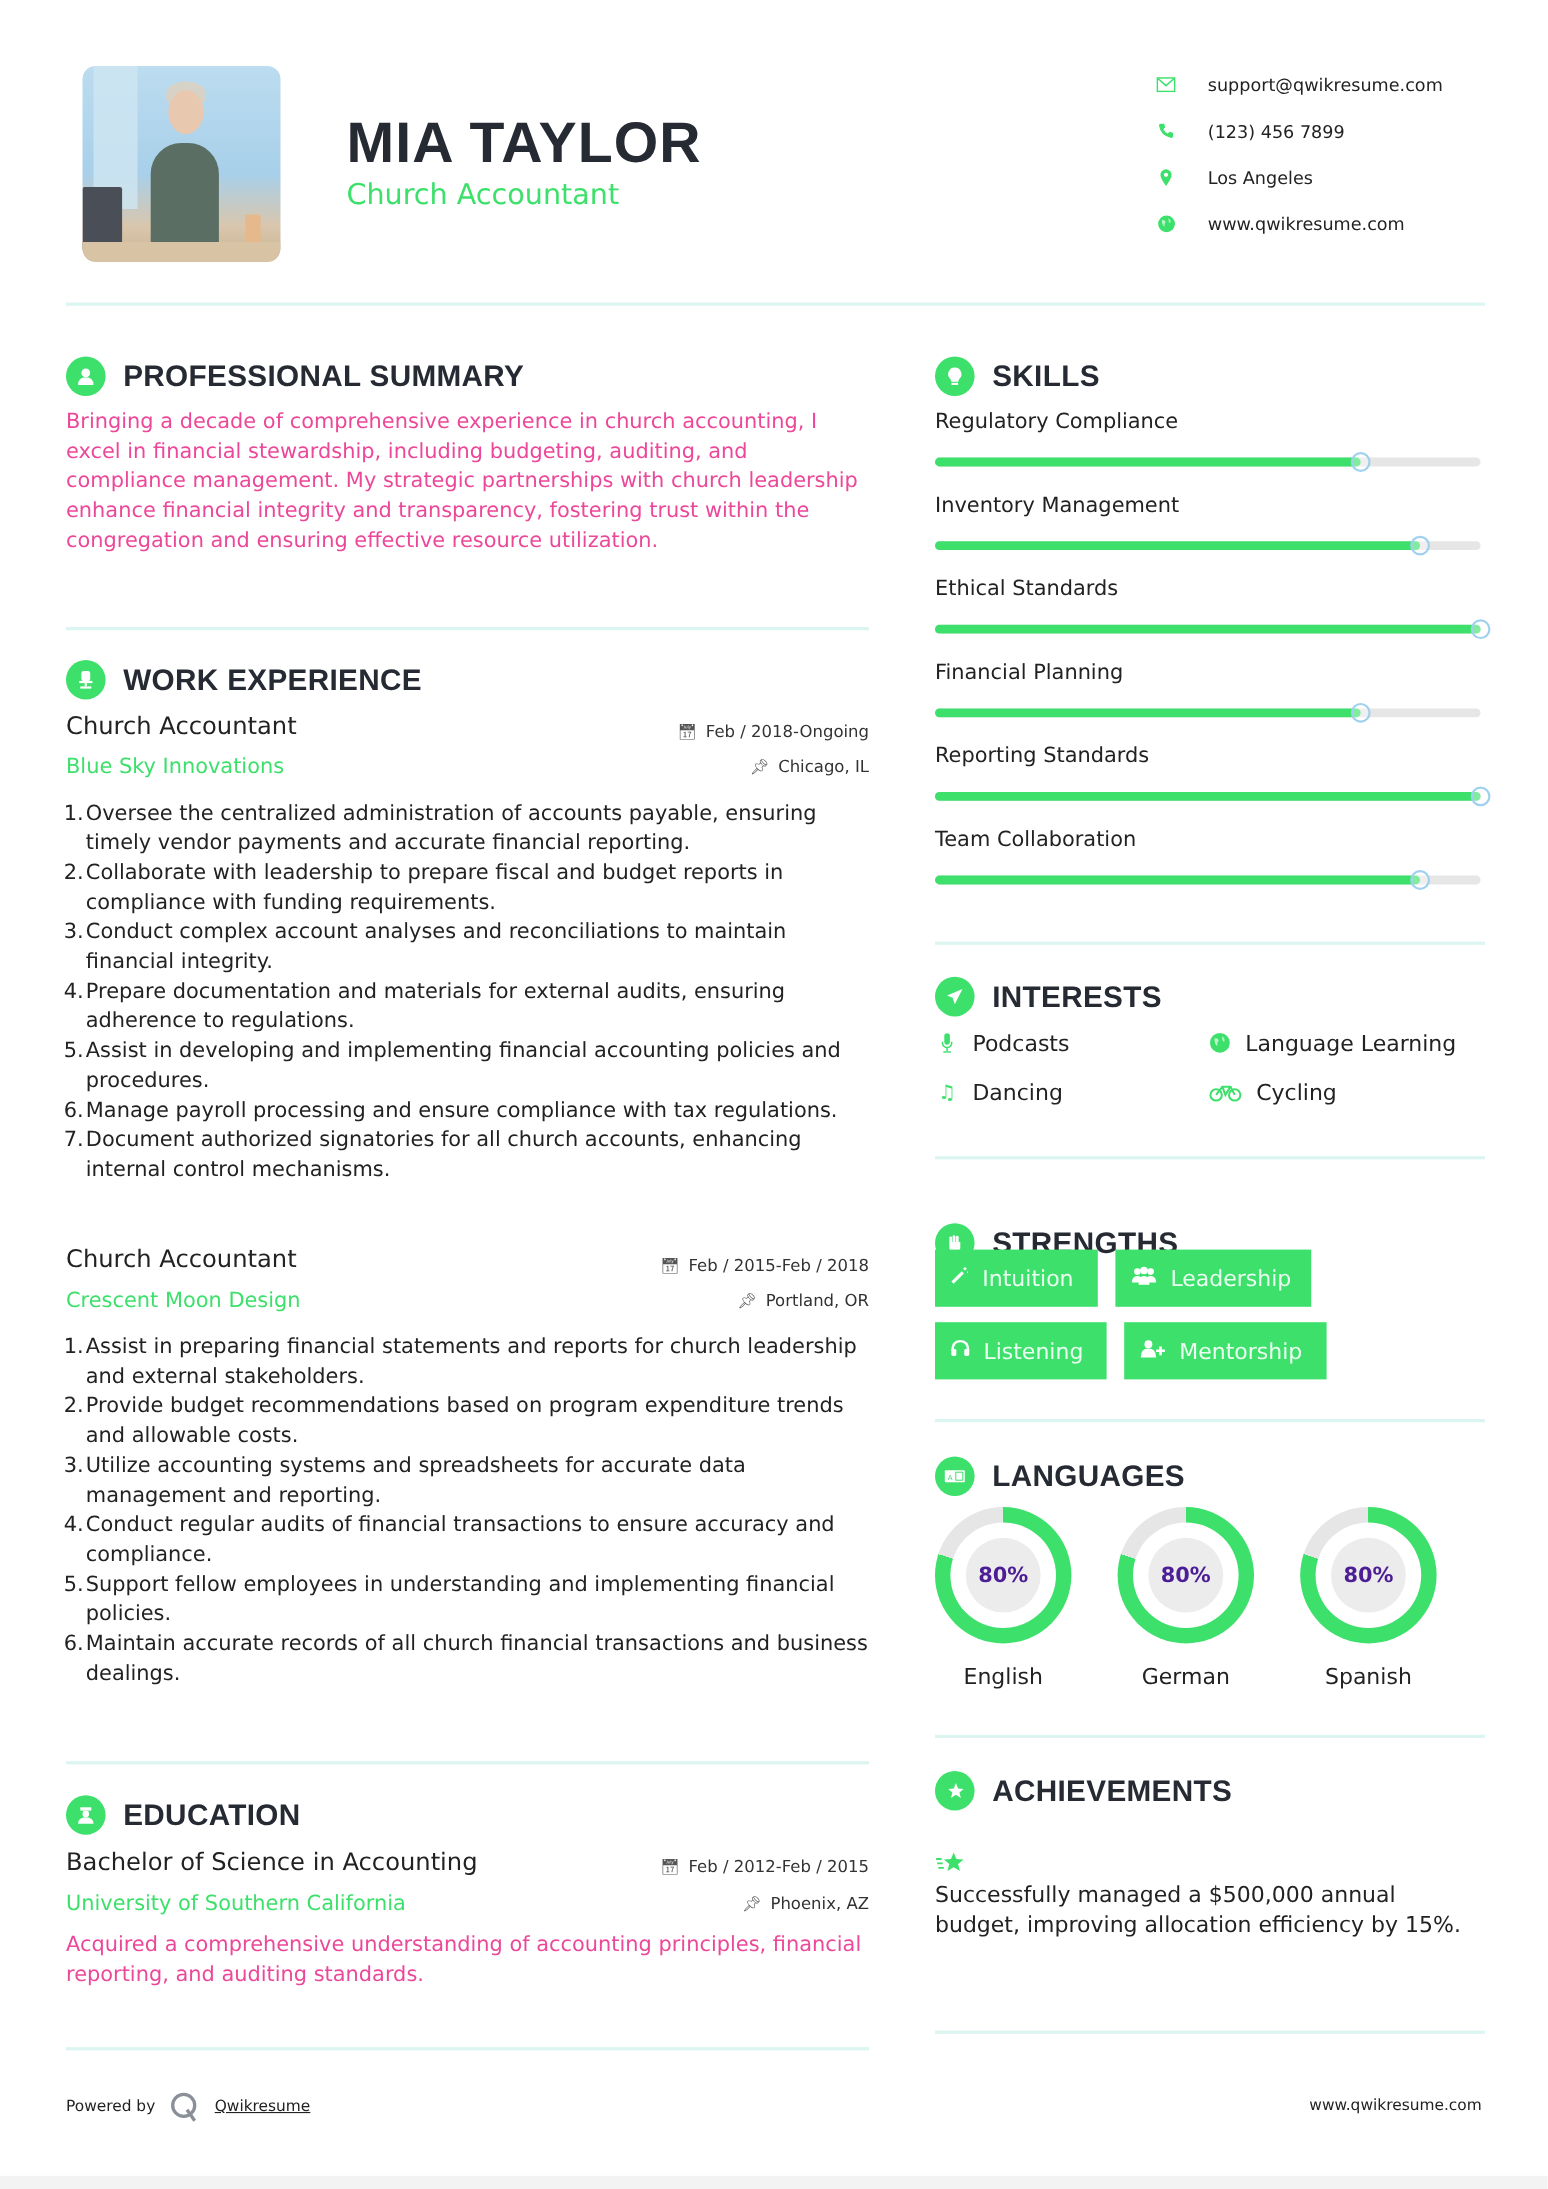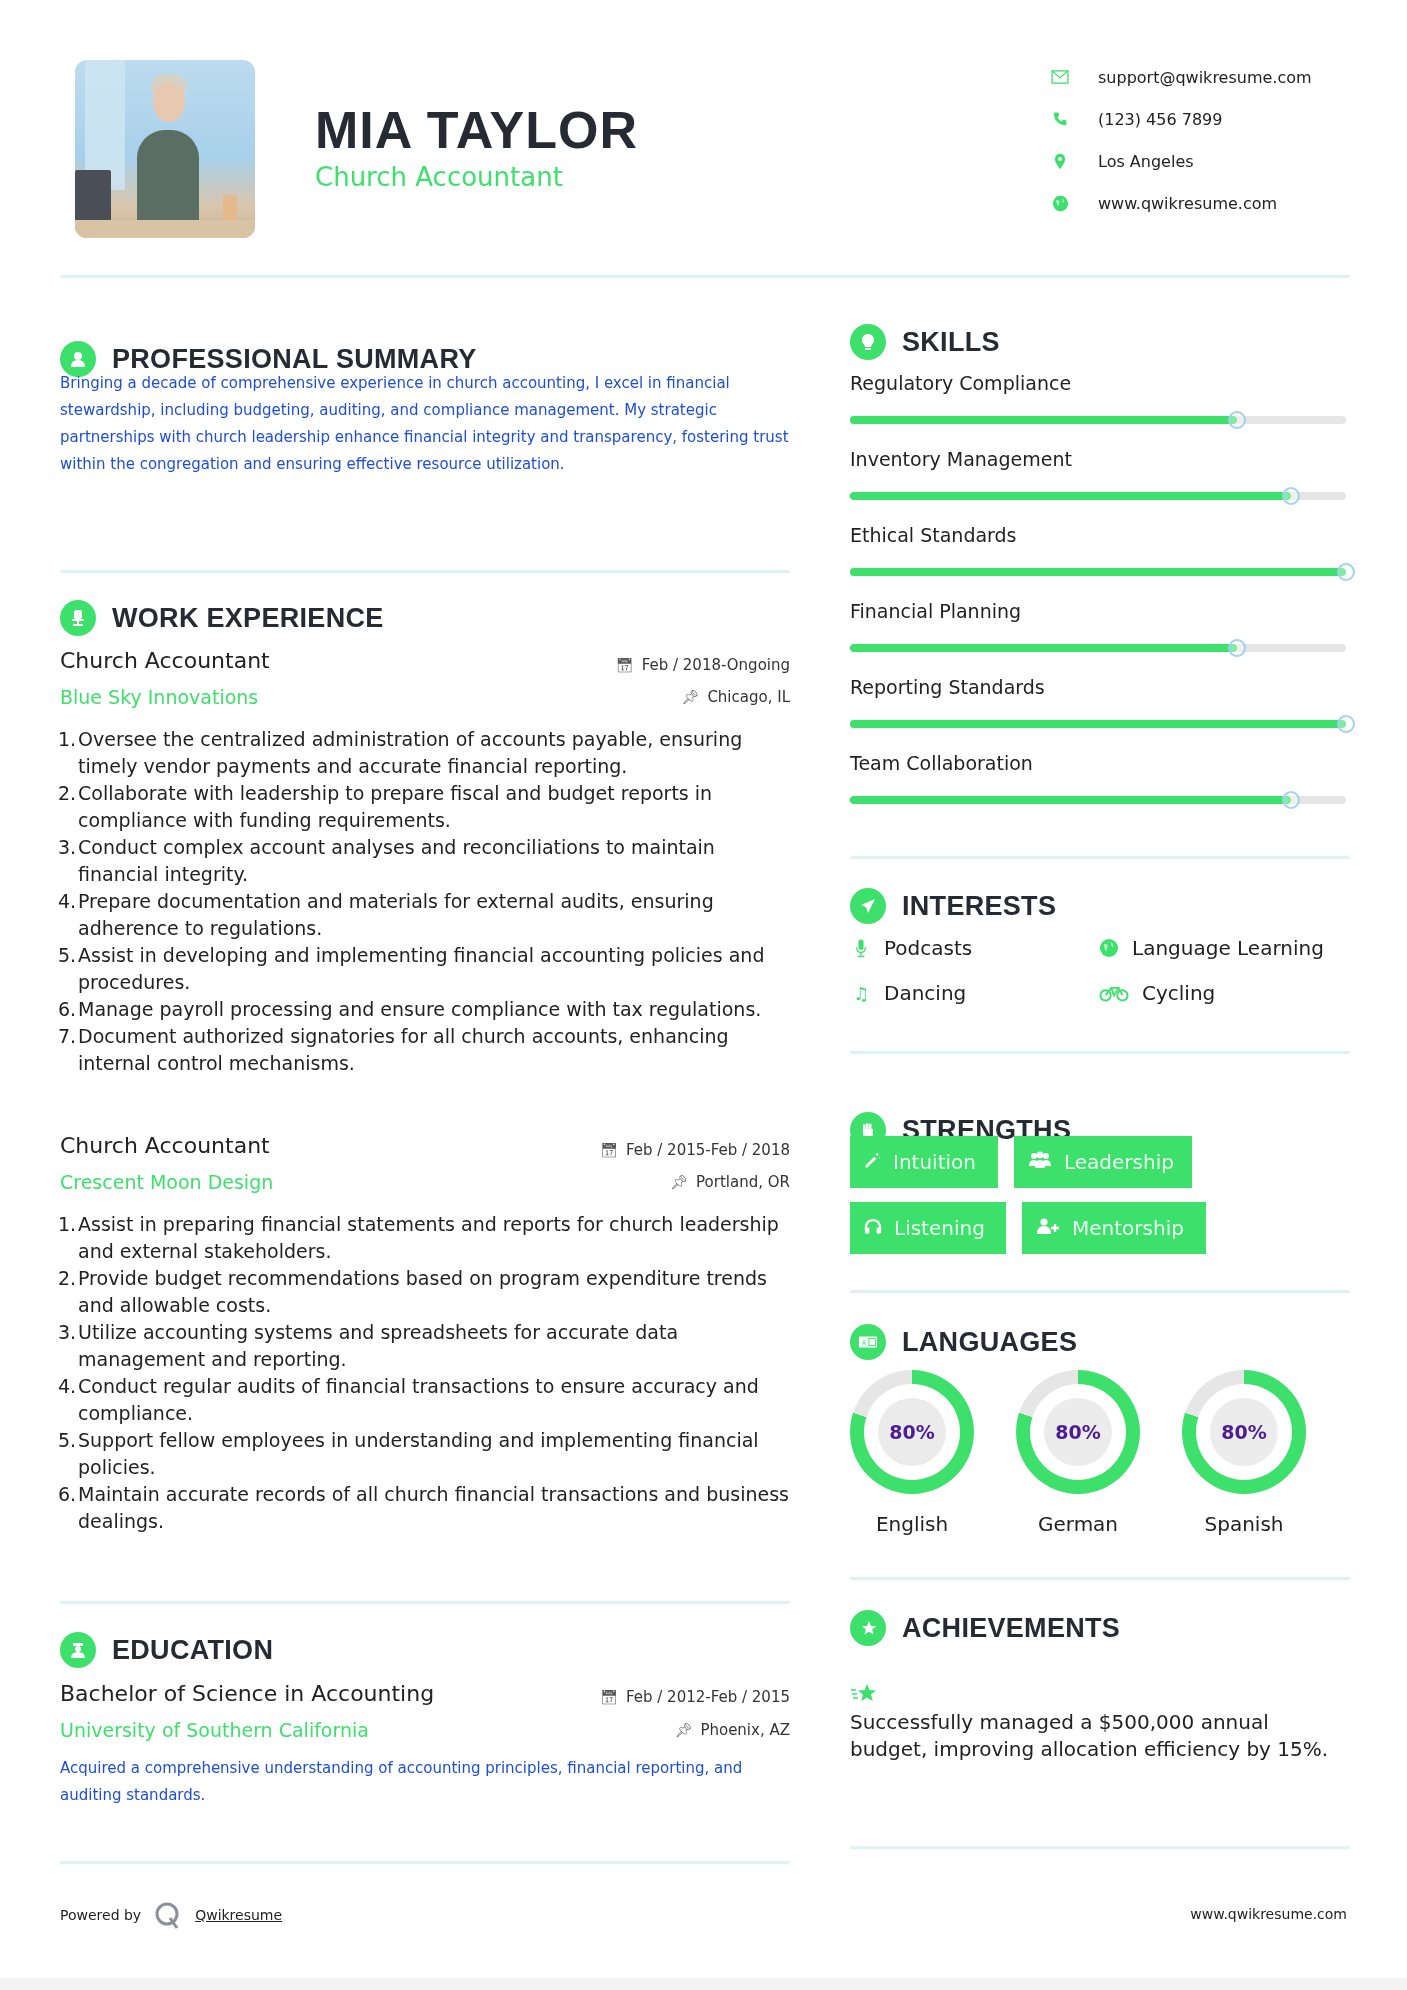--- a/index.html
+++ b/index.html
@@ -26,21 +26,21 @@
   .contact .ic { width: 20px; height: 20px; margin-right: 28px; display: inline-flex; align-items: center; justify-content: center; color: #3ee06c; font-size: 15px; }
 
   .divider { position: absolute; height: 3px; background: #ddf5f1; }
 
   
   .sec-head { position: absolute; display: flex; align-items: center; }
   .sec-icon { width: 36px; height: 36px; border-radius: 50%; background: #3ee06c; display: inline-flex; align-items: center; justify-content: center; margin-right: 16px; }
   .sec-icon svg { width: 20px; height: 20px; }
   .sec-title { font-family: "Liberation Sans", sans-serif; font-size: 27px; font-weight: 700; color: #262a33; letter-spacing: .3px; }
 
-  .para { position: absolute; font-size: 15px; line-height: 27px; color: #1d4ed8; }
+  .para { position: absolute; font-size: 19px; line-height: 27px; color: #ec4899; }
 
   .job-title { position: absolute; font-size: 22px; color: #222; }
   .job-company { position: absolute; font-size: 19px; color: #3ee06c; }
   .job-meta { position: absolute; font-size: 15px; color: #333; text-align: right; display: flex; align-items: center; justify-content: flex-end; }
   .job-meta .mi { display:inline-block; margin-right: 8px; color:#555; font-size: 14px; }
 
   ol.duties { position: absolute; font-size: 19px; line-height: 27px; color: #222; padding-left: 18px; list-style: none; counter-reset: d; }
   ol.duties li { counter-increment: d; position: relative; padding-left: 0; }
   ol.duties li::before { content: counter(d) "."; position: absolute; left: -20px; }
 
@@ -128,21 +128,21 @@
             <circle cx="10" cy="10" r="9" fill="#3ee06c"></circle>
             <path d="M5 6 Q8 5 9 8 Q7 10 8 13 Q5 12 5 6Z M12 4 Q15 6 14 9 Q12 9 12 4Z" fill="#b8f5c9"></path>
           </svg>
       </span>
       <span>www.qwikresume.com</span>
     </div>
   </div>
 
   <div class="divider" style="left:60px; top:275px; width:1290px;"></div>
 
-  <div class="sec-head" style="left:60px; top:341px;">
+  <div class="sec-head" style="left:60px; top:324px;">
     <span class="sec-icon">
       <svg viewBox="0 0 20 20">
           <circle cx="10" cy="7" r="4" fill="#fff"></circle>
           <path d="M3 18 Q3 11 10 11 Q17 11 17 18Z" fill="#fff"></path>
         </svg>
     </span>
     <span class="sec-title">PROFESSIONAL SUMMARY</span>
   </div>
   <div class="para" style="left:60px; top:370px; width:732px;">Bringing a decade of comprehensive experience in church accounting, I excel in financial stewardship, including budgeting, auditing, and compliance management. My strategic partnerships with church leadership enhance financial integrity and transparency, fostering trust within the congregation and ensuring effective resource utilization.</div>
 

